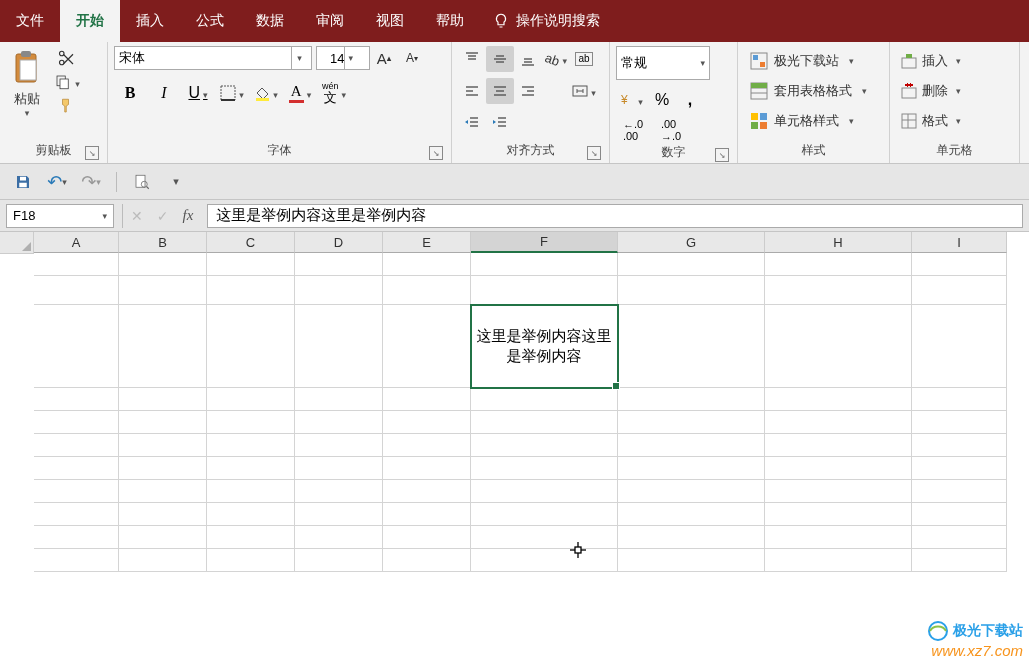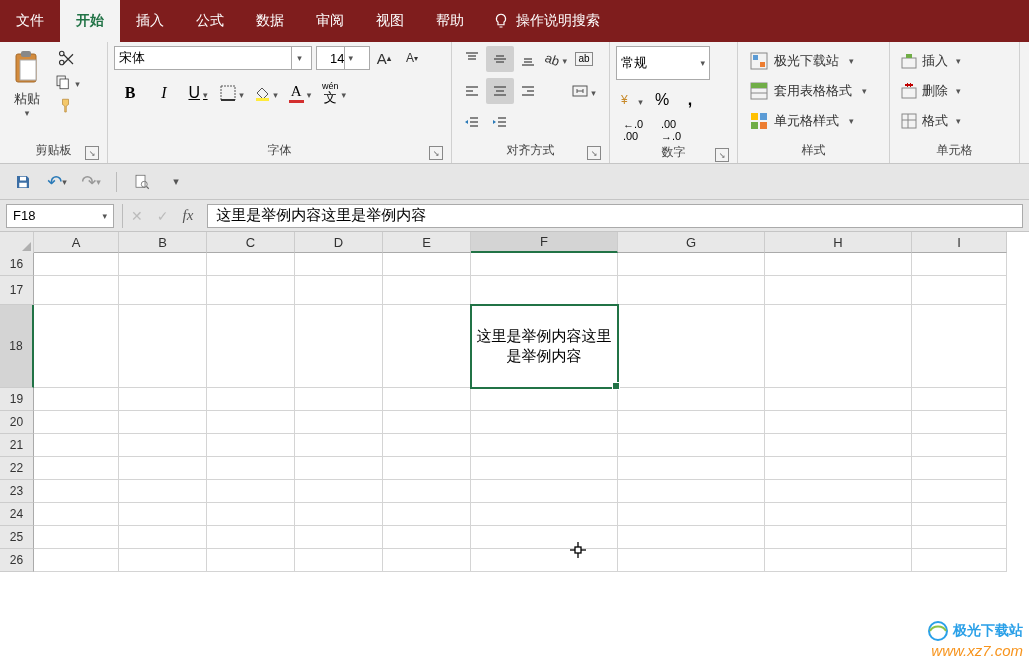--- a/index.html
+++ b/index.html
@@ -440,33 +440,20 @@
       <div class="ch" style="width: 85px;">A</div>
       <div class="ch" style="width: 88px;">B</div>
       <div class="ch" style="width: 88px;">C</div>
       <div class="ch" style="width: 88px;">D</div>
       <div class="ch" style="width: 88px;">E</div>
       <div class="ch sel" style="width: 147px;">F</div>
       <div class="ch" style="width: 147px;">G</div>
       <div class="ch" style="width: 147px;">H</div>
       <div class="ch" style="width: 95px;">I</div>
     </div>
-  <div class="rowheads" id="rowheads">
-      <div class="rh" style="height: 23px;">16</div>
-      <div class="rh" style="height: 29px;">17</div>
-      <div class="rh sel" style="height: 83px;">18</div>
-      <div class="rh" style="height: 23px;">19</div>
-      <div class="rh" style="height: 23px;">20</div>
-      <div class="rh" style="height: 23px;">21</div>
-      <div class="rh" style="height: 23px;">22</div>
-      <div class="rh" style="height: 23px;">23</div>
-      <div class="rh" style="height: 23px;">24</div>
-      <div class="rh" style="height: 23px;">25</div>
-      <div class="rh" style="height: 23px;">26</div>
-    </div>
   <div class="cells" id="cells">
       <div class="cellrow">
         <div class="cell" style="width: 85px; height: 23px;"></div>
         <div class="cell" style="width: 88px; height: 23px;"></div>
         <div class="cell" style="width: 88px; height: 23px;"></div>
         <div class="cell" style="width: 88px; height: 23px;"></div>
         <div class="cell" style="width: 88px; height: 23px;"></div>
         <div class="cell" style="width: 147px; height: 23px;"></div>
         <div class="cell" style="width: 147px; height: 23px;"></div>
         <div class="cell" style="width: 147px; height: 23px;"></div>

